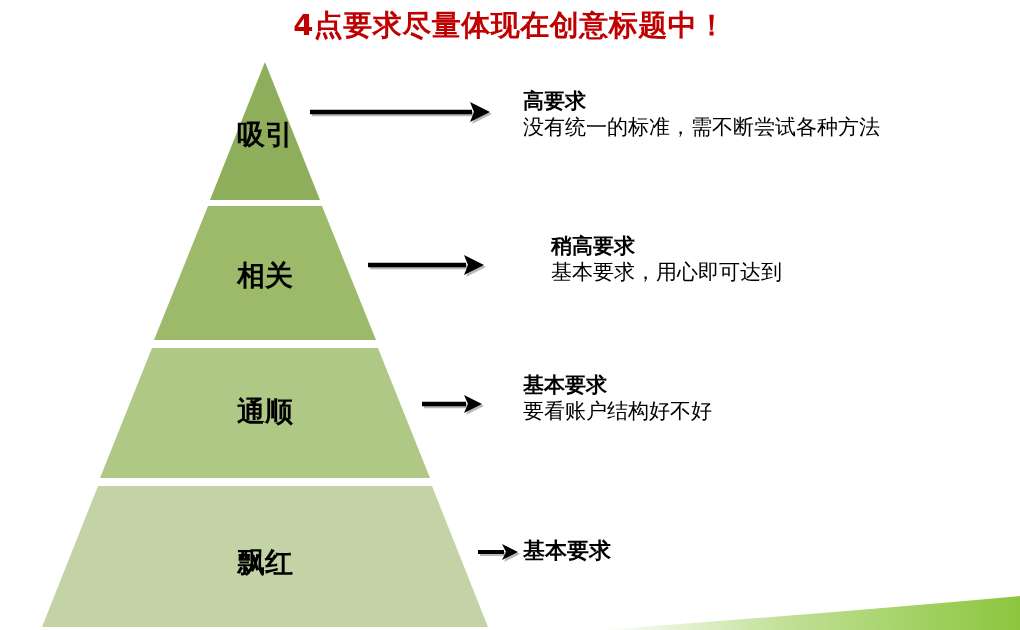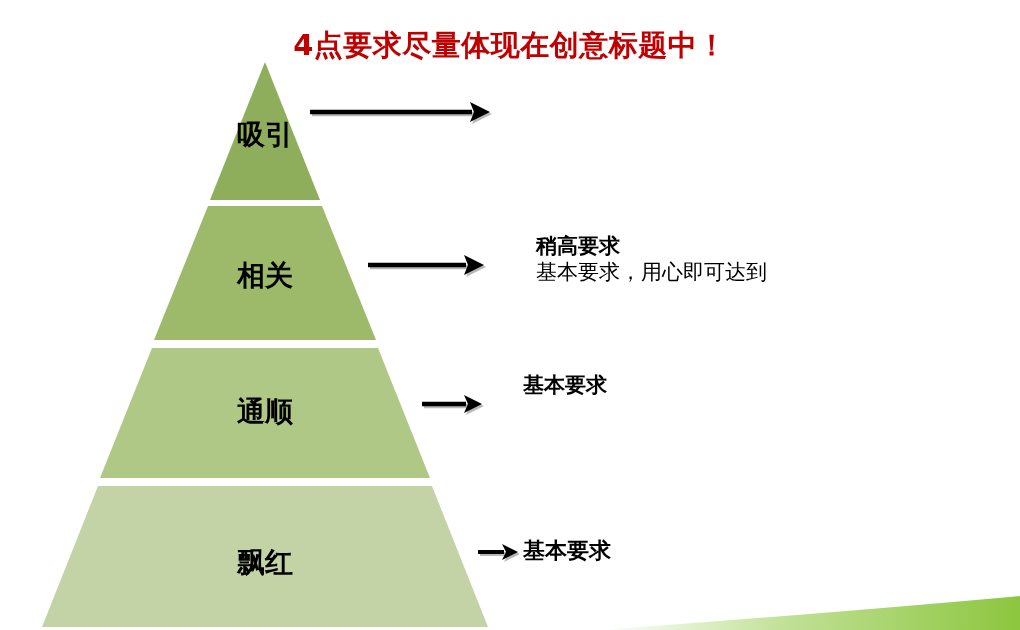--- a/index.html
+++ b/index.html
@@ -23,21 +23,20 @@
     position: absolute;
     left: 0;
     top: 6px;
     width: 1020px;
     text-align: center;
     font-size: 29px;
     font-weight: bold;
     color: #C00000;
     letter-spacing: 0.5px;
     white-space: nowrap;
-    margin-top: 20px;
   }
 
   
   #pyramid {
     position: absolute;
     left: 0;
     top: 0;
     width: 560px;
     height: 630px;
   }
@@ -58,21 +57,21 @@
     font-size: 21px;
     font-weight: bold;
     display: block;
   }
   .annot .body {
     font-size: 21px;
     font-weight: normal;
     display: block;
   }
   #annot-1 { left: 523px; top: 89px; }
-  #annot-2 { left: 536px; top: 234px; }
+  #annot-2 { left: 551px; top: 234px; }
   #annot-3 { left: 523px; top: 373px; }
   #annot-4 { left: 523px; top: 538px; }
   #annot-4 .head { font-size: 22px; }
 
   
   .tier-label {
     font-family: "DejaVu Sans", "Liberation Sans", sans-serif;
     font-weight: bold;
     fill: #000000;
   }
@@ -139,28 +138,33 @@
 
   <svg class="arrow" style="left:478px; top:540px;" width="56" height="28" viewBox="0 0 56 28" xmlns="http://www.w3.org/2000/svg">
     <g transform="translate(2,2)">
       <path d="M0,12 L26,12" stroke="#000" stroke-width="4" fill="none" opacity="0.28"></path>
       <path d="M24,4 L40,12 L24,20 L28,12 Z" fill="#000" opacity="0.28"></path>
     </g>
     <path d="M0,12 L26,12" stroke="#000" stroke-width="4" fill="none"></path>
     <path d="M24,4 L40,12 L24,20 L28,12 Z" fill="#000"></path>
   </svg>
 
+  <div id="annot-1" class="annot">
+    <span class="head">高要求</span>
+    <span class="body">没有统一的标准，需不断尝试各种方法</span>
+  </div>
 
   <div id="annot-2" class="annot">
     <span class="head">稍高要求</span>
     <span class="body">基本要求，用心即可达到</span>
   </div>
 
   <div id="annot-3" class="annot">
     <span class="head">基本要求</span>
+    <span class="body">要看账户结构好不好</span>
   </div>
 
   <div id="annot-4" class="annot">
     <span class="head">基本要求</span>
   </div>
 
   <svg id="swoosh" viewBox="0 0 1020 630" xmlns="http://www.w3.org/2000/svg">
     <defs>
       <linearGradient id="swooshGrad" x1="0" y1="0" x2="1" y2="0">
         <stop offset="0%" stop-color="#8CC63E" stop-opacity="0"></stop>

